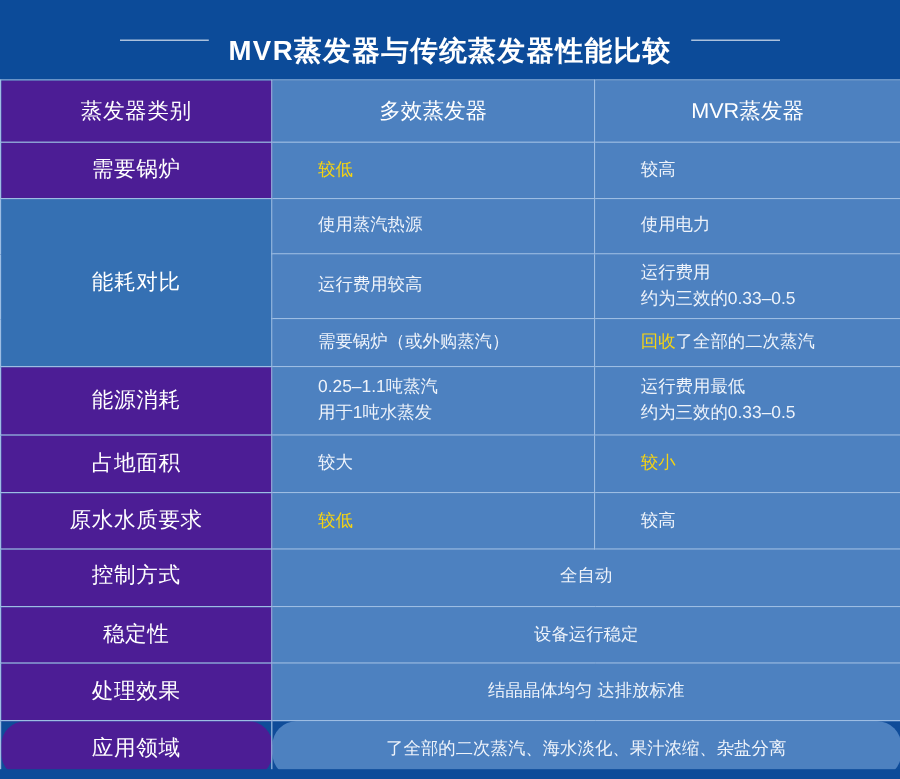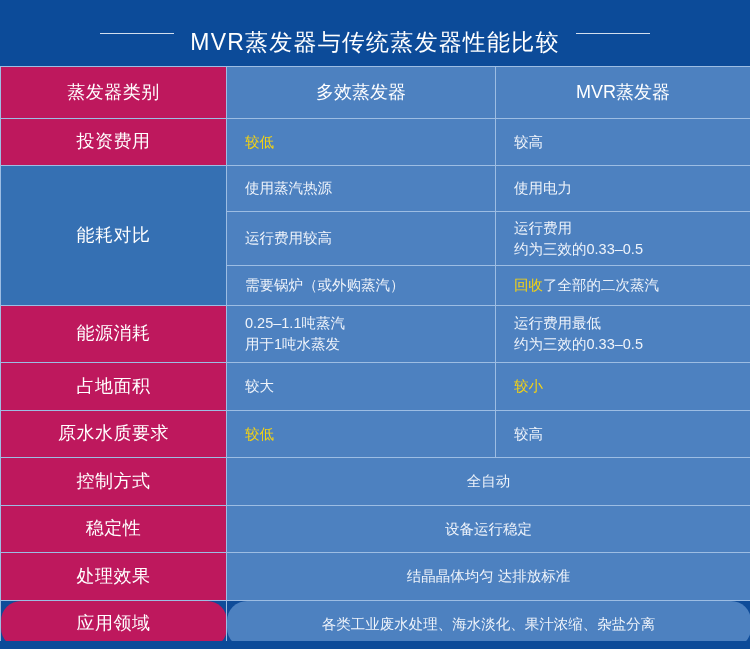--- a/index.html
+++ b/index.html
@@ -35,21 +35,21 @@
     width: 74px;
     height: 1px;
     background: #e8eef7;
     opacity: .9;
   }
   .title-text {
     color: #ffffff;
     font-size: 23px;
     letter-spacing: 1.2px;
     white-space: nowrap;
-    font-weight: 400;
+    font-weight: 700;
     margin-top: 19px;
   }
 
   
   .table {
     width: 750px;
     border-collapse: collapse;
     table-layout: fixed;
   }
   .table col.c-label { width: 226px; }
@@ -57,34 +57,34 @@
   .table col.c-right { width: 255px; }
 
   .table td {
     border: 1px solid #9dbde3;
     vertical-align: middle;
     line-height: 1.42;
   }
 
   
   td.label {
-    background: #be185d;
+    background: #4c1d95;
     color: #ffffff;
     font-size: 18px;
     text-align: center;
     letter-spacing: .5px;
   }
 
   
   td.val {
     background: #4d81c0;
     color: #eef3fa;
     font-size: 14.5px;
     text-align: left;
-    padding-left: 18px;
+    padding-left: 38px;
     padding-right: 10px;
   }
   td.val.center {
     text-align: center;
     padding-left: 10px;
   }
 
   .hl { color: #f5d312; }
 
   .ln { display: block; }
@@ -94,21 +94,21 @@
   tr.r-head td.label { font-size: 18px; }
   tr.r-head td.val   { font-size: 18px; text-align: center; padding-left: 10px; color: #ffffff; }
 
   tr.r-invest td { height: 47px; }
   tr.r-sub1 td   { height: 46px; }
   tr.r-sub2 td   { height: 54px; }
   tr.r-sub3 td   { height: 40px; }
   tr.r-energy td { height: 57px; }
   tr.r-area td   { height: 48px; margin-top: 28px; }
   tr.r-water td  { height: 47px; margin-top: 16px; }
-  tr.r-ctrl td   { height: 48px; }
+  tr.r-ctrl td   { height: 48px; font-family: Liberation Mono, monospace; }
   tr.r-stab td   { height: 47px; }
   tr.r-eff td    { height: 48px; }
   tr.r-app td    { height: 47px; border-radius: 20px; }
 
   td.merged-label { background: #3570b3; }
   td.wide { }
 
   .bottom-strip {
     position: absolute;
     left: 0;
@@ -137,21 +137,21 @@
     </colgroup>
     <tbody>
 
       <tr class="r-head">
         <td class="label">蒸发器类别</td>
         <td class="val">多效蒸发器</td>
         <td class="val">MVR蒸发器</td>
       </tr>
 
       <tr class="r-invest">
-        <td class="label">投资费用</td>
+        <td class="label">需要锅炉</td>
         <td class="val">
           <span class="hl">较低</span>
         </td>
         <td class="val">较高</td>
       </tr>
 
       <tr class="r-sub1">
         <td class="label merged-label" rowspan="3">能耗对比</td>
         <td class="val">使用蒸汽热源</td>
         <td class="val">使用电力</td>
@@ -210,20 +210,20 @@
         <td class="val center wide" colspan="2">设备运行稳定</td>
       </tr>
 
       <tr class="r-eff">
         <td class="label">处理效果</td>
         <td class="val center wide" colspan="2">结晶晶体均匀 达排放标准</td>
       </tr>
 
       <tr class="r-app">
         <td class="label">应用领域</td>
-        <td class="val center wide" colspan="2">各类工业废水处理、海水淡化、果汁浓缩、杂盐分离</td>
+        <td class="val center wide" colspan="2">了全部的二次蒸汽、海水淡化、果汁浓缩、杂盐分离</td>
       </tr>
 
     </tbody>
   </table>
 
   <div class="bottom-strip"></div>
 </div>
 
 </body></html>

